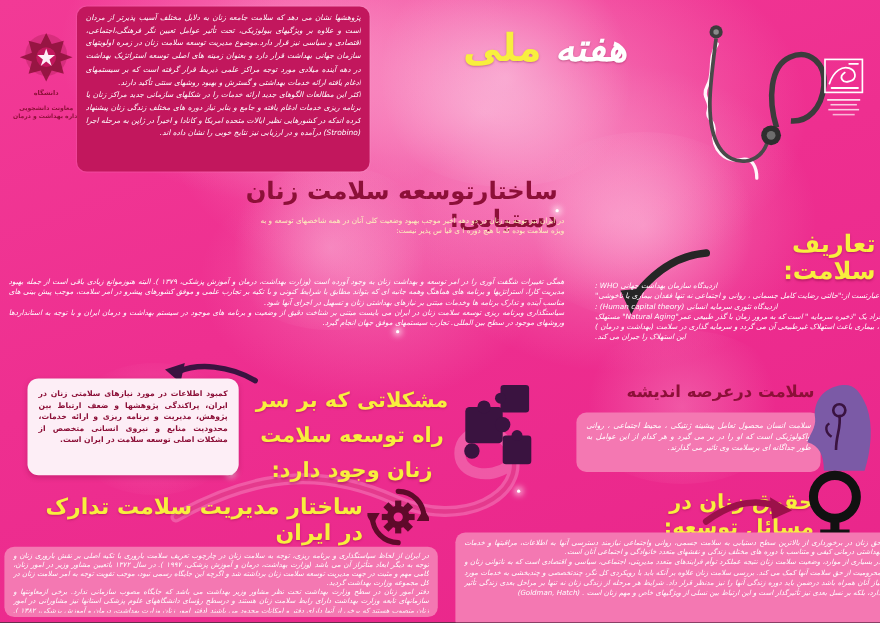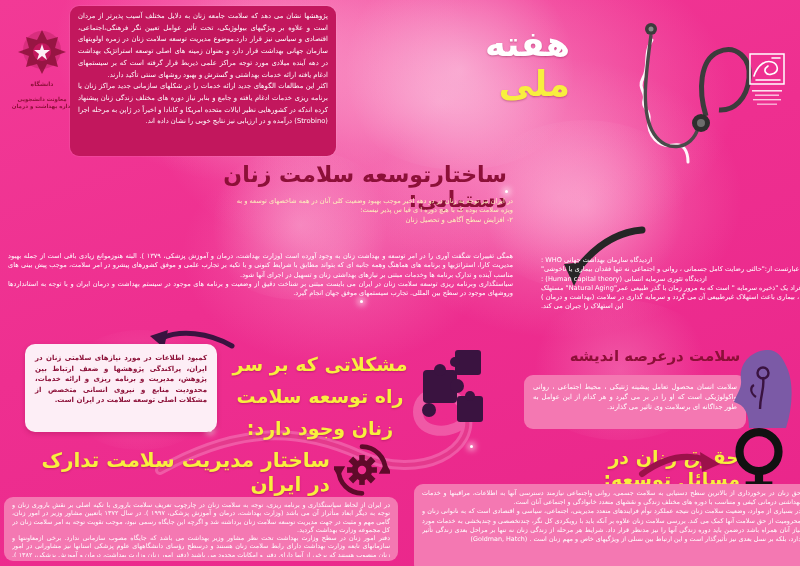--- a/index.html
+++ b/index.html
@@ -7,21 +7,21 @@
     font-family:"DejaVu Sans",sans-serif;
     background:
       radial-gradient(420px 260px at 55% 18%, rgba(255,210,231,.55), rgba(255,210,231,0) 70%),
       radial-gradient(300px 200px at 33% 8%, rgba(255,185,216,.5), rgba(255,185,216,0) 70%),
       radial-gradient(260px 200px at 70% 35%, rgba(255,190,220,.45), rgba(255,190,220,0) 70%),
       radial-gradient(220px 160px at 42% 45%, rgba(250,160,205,.4), rgba(250,160,205,0) 70%),
       linear-gradient(160deg,#f23a96 0%,#ee2f90 45%,#e9258a 100%);}
   .fa{direction:rtl;}
   .abs{position:absolute;}
   .blob{position:absolute;border-radius:50%;pointer-events:none;}
-  .white-txt{color:#ffffff;}
+  .white-txt{color:#ffffff;font-style:italic;}
   .panel{background:#c2175d;border-radius:9px;box-shadow:0 0 0 1px rgba(255,255,255,.08);}
   .band{background:#f478b2;border-radius:9px;}
   .whitebox{background:#fdeef6;border-radius:10px;box-shadow:0 2px 5px rgba(120,0,50,.25);}
   .tiny{font-size:6.8px;line-height:11.7px;text-align:justify;}
   .tiny2{font-size:6.4px;line-height:8.3px;text-align:justify;}
   .tiny3{font-size:6.6px;line-height:9.3px;text-align:justify;}
   .maroon{color:#8c1038;}
   .yellow{color:#f8ef3e;}
   .heading{font-weight:bold;}
   .pre{white-space:pre-line;}
@@ -88,26 +88,26 @@
     <rect x="10" y="38" width="30" height="1.6" fill="#ffffff" opacity=".85"></rect>
     <rect x="13" y="42.5" width="24" height="1.4" fill="#ffffff" opacity=".75"></rect>
     <rect x="11" y="47" width="28" height="1.4" fill="#ffffff" opacity=".75"></rect>
     <rect x="15" y="51.5" width="20" height="1.4" fill="#ffffff" opacity=".65"></rect>
   </svg>
 
   <div class="abs fa heading maroon" style="left:185px;top:162px;width:322px;font-size:22px;text-align:right;">ساختارتوسعه سلامت زنان دستیابی:</div>
   <div class="abs fa" style="left:233px;top:197px;width:280px;color:#fdf2bc;">
     <div class="tiny3" style="text-align:right;">در ایران نیز توجه به زنان در دو دهه اخیر موجب بهبود وضعیت کلی آنان در همه شاخصهای توسعه و به ویژه سلامت بوده که با هیچ دوره ا ی قیا س پذیر نیست:</div>
     <div style="font-size:6.8px;line-height:9.6px;text-align:right;">
-      <div>۲- افزایش سطح آگاهی و تحصیل زنان</div>
     </div>
   </div>
   <div class="abs fa tiny3 white-txt pre" style="left:8px;top:252px;width:505px;height:86px;overflow:hidden;">همگی تغییرات شگفت آوری را در امر توسعه و بهداشت زنان به وجود آورده است (وزارت بهداشت، درمان و آموزش پزشکی، ۱۳۷۹ ). البته هنوزموانع زیادی باقی است از جمله بهبود مدیریت کارا، استراتژیها و برنامه های هماهنگ وهمه جانبه ای که بتواند مطابق با شرایط کنونی و با تکیه بر تجارب علمی و موفق کشورهای پیشرو در امر سلامت، موجب پیش بینی های مناسب آینده و تدارک برنامه ها وخدمات مبتنی بر نیازهای بهداشتی زنان و تسهیل در اجرای آنها شود.
 سیاستگذاری وبرنامه ریزی توسعه سلامت زنان در ایران می بایست مبتنی بر شناخت دقیق از وضعیت و برنامه های موجود در سیستم بهداشت و درمان ایران و با توجه به استانداردها وروشهای موجود در سطح بین المللی. تجارب سیستمهای موفق جهان انجام گیرد.</div>
 
+  <div class="abs fa heading yellow hd-shadow" style="left:636px;top:210px;width:160px;font-size:22px;text-align:right;">تعاریف سلامت:</div>
   <svg class="abs" style="left:556px;top:222px;" width="92" height="72" viewBox="0 0 92 72">
     <path d="M86,8 C62,10 42,22 24,44" fill="none" stroke="#262626" stroke-width="7" stroke-linecap="round"></path>
     <polygon points="8,42 30,40 18,64" fill="#262626"></polygon>
   </svg>
   <div class="abs fa tiny3 white-txt pre" style="left:505px;top:256px;width:292px;height:82px;overflow:hidden;text-align:left;margin-left:36px;">ازدیدگاه سازمان بهداشت جهانی WHO :
 سلامت عبارتست از:"حالتی رضایت کامل جسمانی ، روانی و اجتماعی نه تنها فقدان بیماری یا ناخوشی"
 ازدیدگاه تئوری سرمایه انسانی (Human capital theory) :
 سلامتی افراد یک "ذخیره سرمایه " است که به مرور زمان با گذر طبیعی عمر"Natural Aging" مستهلک می شود ، بیماری باعث استهلاک غیرطبیعی آن می گردد و سرمایه گذاری در سلامت (بهداشت و درمان ) این استهلاک را جبران می کند.</div>
 
   <svg class="abs" style="left:146px;top:326px;" width="92" height="28" viewBox="0 0 92 28">

